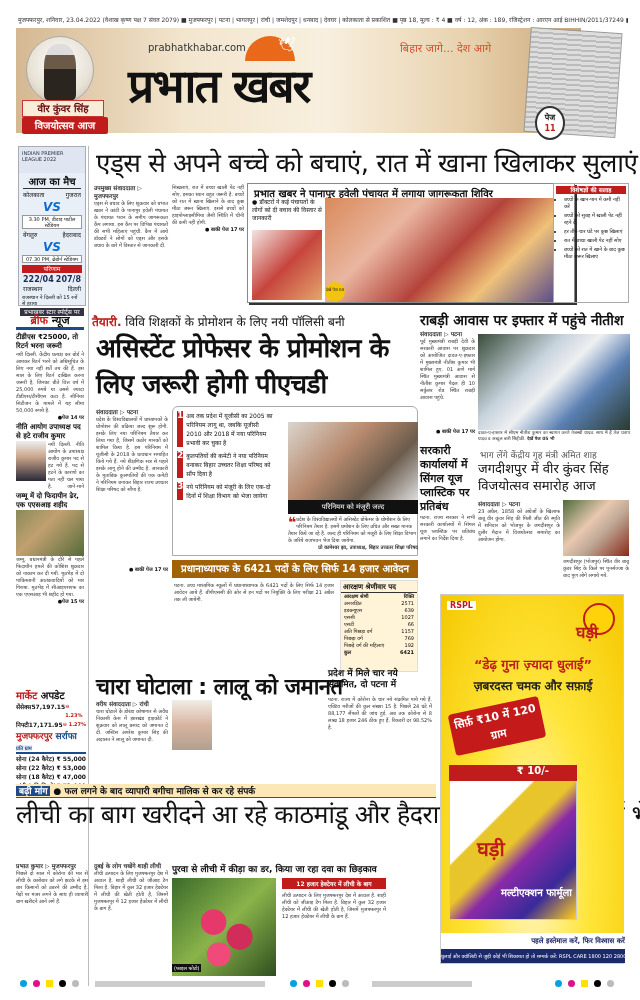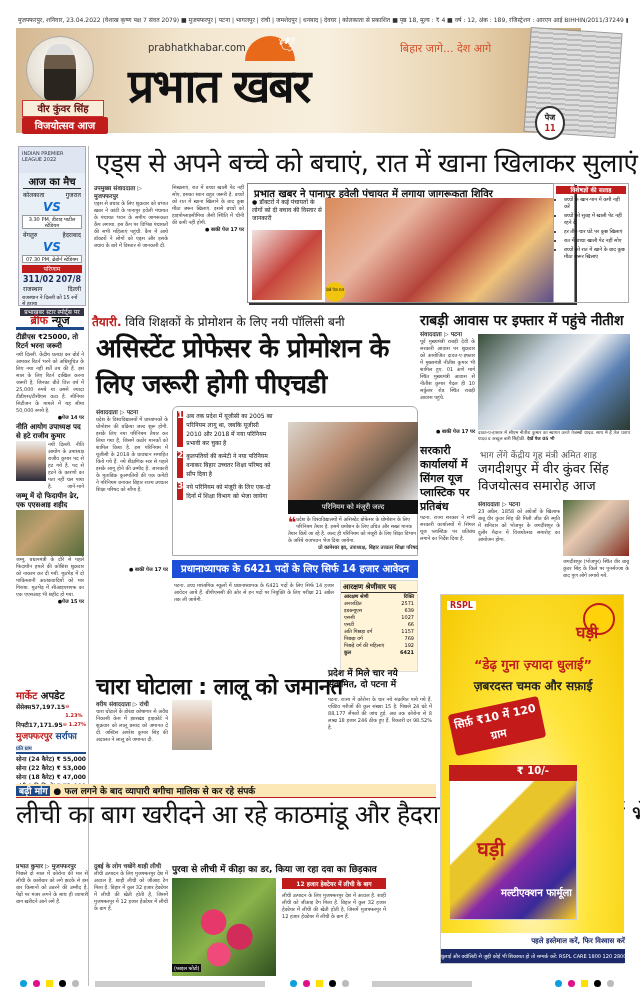--- a/index.html
+++ b/index.html
@@ -50,21 +50,21 @@
 .rabri-h{left:420px;top:310px;font-size:14px;font-weight:bold;white-space:nowrap}
 .rabri-photo{left:478px;top:334px;width:152px;height:96px;background:linear-gradient(135deg,#384d3a,#c7d2dc 35%,#eef0f2 50%,#5a80b3 70%,#2a3a30)}
 .focus-box{left:172px;top:406px;width:246px;height:150px;border:1px solid #aaa;border-radius:6px 6px 0 0}
 .focus-box .hd{font-size:9px;font-weight:bold;text-align:center;padding:3px}
 .num{display:inline-block;background:#c01c1c;color:#fff;font-weight:bold;font-size:9px;width:10px;text-align:center;margin-right:3px;vertical-align:top}
 .point{font-size:6px;line-height:9px;display:flex;margin:4px 0 2px 4px;width:98px}
 .hand-photo{left:288px;top:422px;width:130px;height:78px;background:linear-gradient(135deg,#dad5cd,#b88a6e 40%,#6b5c4d 70%,#ddd)}
 .hand-cap{left:288px;top:500px;width:130px;height:14px;background:#111;color:#fff;font-size:7px;text-align:center;line-height:14px}
 .quote{left:288px;top:516px;width:130px;font-size:5px;line-height:7px;color:#333}
 .quote b{color:#c01c1c;font-size:14px;float:left;line-height:12px}
-.red-banner{left:172px;top:560px;width:246px;height:18px;background:#1d4ed8;color:#fff;font-size:10px;font-weight:bold;text-align:center;line-height:18px;white-space:nowrap}
+.red-banner{left:172px;top:560px;width:246px;height:18px;background:#a16207;color:#fff;font-size:10px;font-weight:bold;text-align:center;line-height:18px;white-space:nowrap}
 .table-box{left:340px;top:580px;width:78px;height:92px;background:#fff3d8;border:1px solid #ddd;font-size:5px}
 .table-box .hd{font-size:7px;font-weight:bold;border-bottom:1px solid #333;padding:1px 2px}
 .table-box .r{display:flex;justify-content:space-between;padding:0 3px;line-height:7px}
 .chara{left:96px;top:670px;font-size:22px;font-weight:bold;white-space:nowrap;letter-spacing:-.5px}
 .lalu-photo{left:172px;top:700px;width:40px;height:50px;background:linear-gradient(180deg,#f1ede6,#d7b5a0 50%,#b0a090)}
 .covid-h{left:328px;top:668px;width:100px;font-size:9px;font-weight:bold;line-height:11px}
 .market{left:16px;top:688px;width:70px}
 .market .t{font-size:10px;font-weight:bold}
 .market .t b{color:#c01c1c;font-weight:bold}
 .market .r{display:flex;justify-content:space-between;font-size:6px;font-weight:bold;line-height:9px}
@@ -129,21 +129,21 @@
   <div class="vs">VS</div>
   <div class="time">3.30 PM, डीवाइ पाटील स्टेडियम</div>
   <div class="row">
       <span>बेंगलुरु</span>
       <span>हैदराबाद</span>
     </div>
   <div class="vs">VS</div>
   <div class="time">07.30 PM, ब्रेबोर्न स्टेडियम</div>
   <div class="result">परिणाम</div>
   <div class="score">
-      <span>311/02</span>
+      <span>222/04</span>
       <span>207/8</span>
     </div>
   <div class="row">
       <span>राजस्थान</span>
       <span>दिल्ली</span>
     </div>
   <div class="note">राजस्थान ने दिल्ली को 15 रनों से हराया</div>
   <div class="foot">प्रभाखबर स्टार स्पोर्ट्स पर</div>
 </div>
 

